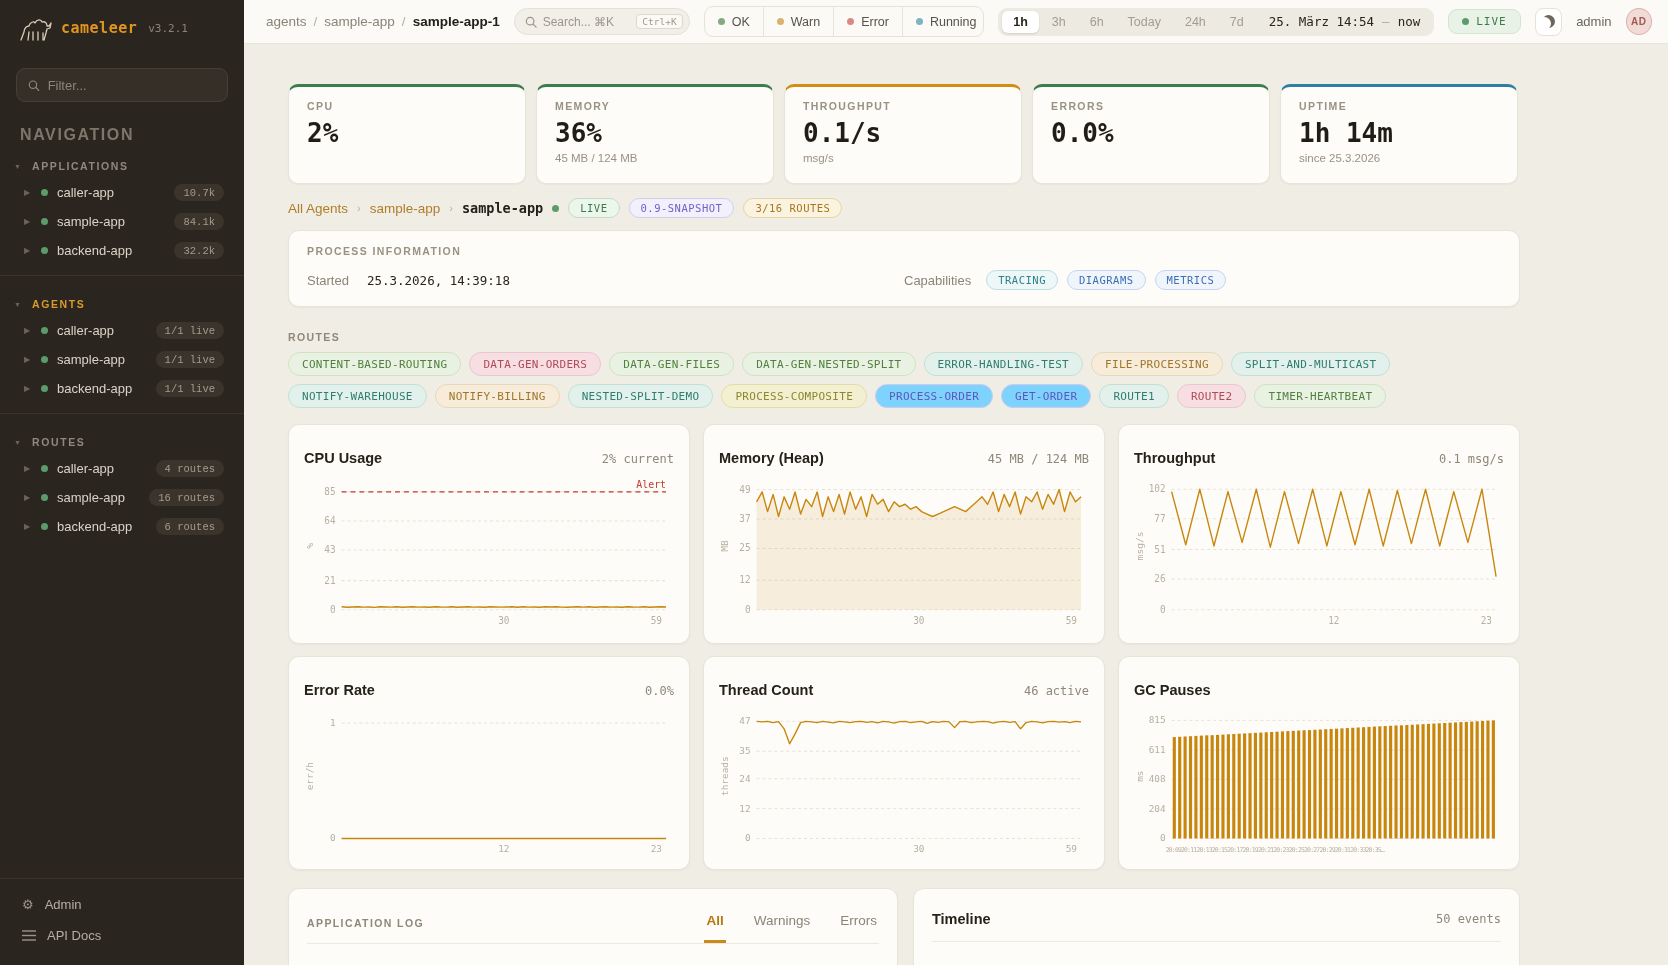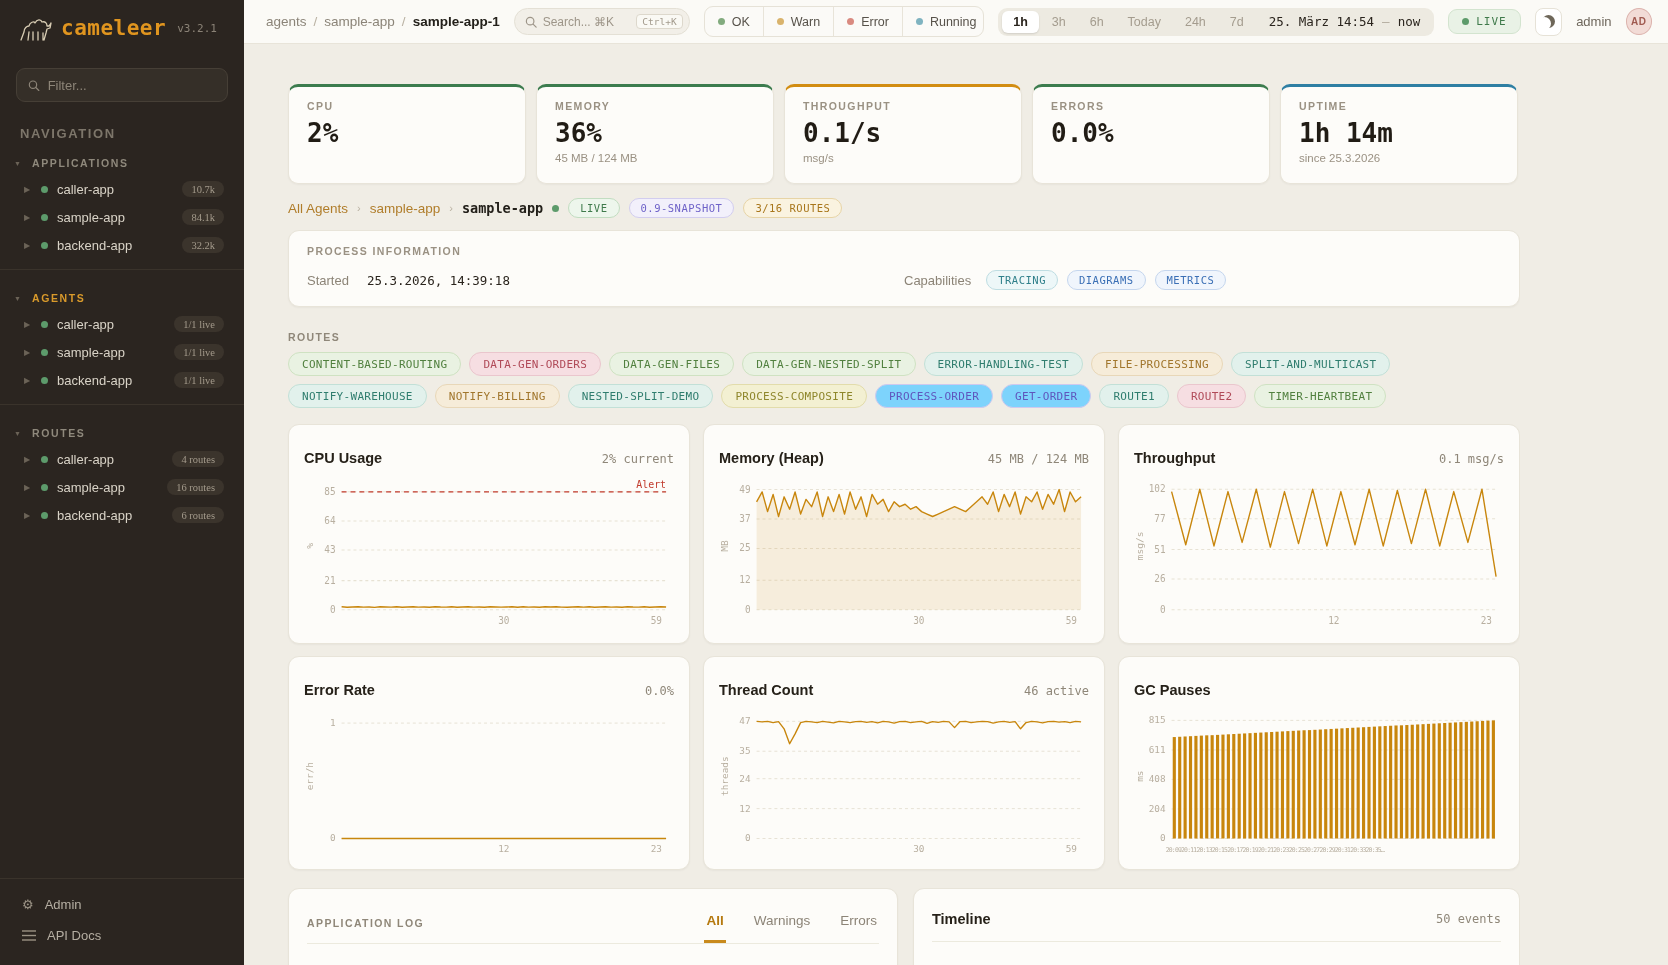--- a/index.html
+++ b/index.html
@@ -2,38 +2,38 @@
 <html><head>
 <meta charset="utf-8">
 <style>
   * { margin:0; padding:0; box-sizing:border-box; }
   html,body { width:1668px; height:965px; overflow:hidden; }
   body { font-family:"Liberation Sans",sans-serif; background:#f0ede5; color:#2a241d; display:flex; }
 
   
   .sidebar { width:244px; min-width:244px; height:100%; background:#2b2520; display:flex; flex-direction:column; }
   .logo-row { display:flex; align-items:center; gap:9px; padding:14px 18px 12px 18px; }
-  .logo-name { font-family:"DejaVu Sans Mono",monospace; font-weight:bold; font-size:21px; color:#e0951f; letter-spacing:0.5px; }
+  .logo-name { font-family:"DejaVu Sans Mono",monospace; font-weight:bold; font-size:15px; color:#e0951f; letter-spacing:0.5px; }
   .logo-ver { font-family:"DejaVu Sans Mono",monospace; font-size:11px; color:#8a8276; margin-left:2px; }
   .side-filter { margin:14px 16px 6px 16px; height:34px; background:#352f28; border:1px solid #463f36; border-radius:9px; display:flex; align-items:center; gap:8px; padding:0 11px; }
   .side-filter input { background:transparent; border:none; outline:none; color:#cfc8bb; font-size:13px; width:100%; font-family:"Liberation Sans",sans-serif; }
   .side-filter input::placeholder { color:#8d8578; }
-  .nav-label { font-size:13px; font-weight:bold; letter-spacing:1.6px; color:#7d766a; margin:18px 20px 2px 20px; }
+  .nav-label { font-size:16px; font-weight:bold; letter-spacing:1.6px; color:#7d766a; margin:18px 20px 2px 20px; }
   .nav-divider { height:1px; background:#3a332b; margin:10px 0 8px 0; }
   .nav-section { padding-top:6px; }
   .nav-section-head { display:flex; align-items:center; gap:10px; padding:8px 20px 6px 14px; cursor:pointer; }
   .sec-caret { color:#6b6357; font-size:7px; width:8px; }
   .nav-section-label { font-size:10.5px; font-weight:bold; letter-spacing:1.6px; color:#8f897c; }
   .nav-section-label[data-accent="amber"] { color:#d99a2b; }
   .nav-item { display:flex; align-items:center; gap:9px; padding:6px 20px 6px 24px; cursor:pointer; }
   .item-caret { color:#6b6357; font-size:8px; width:8px; }
   .dot { width:7px; height:7px; border-radius:50%; display:inline-block; }
   .dot-green { background:#5d9b6b; }
   .nav-item-name { font-size:13px; color:#d9d3c7; flex:1; }
-  .nav-badge { font-family:Liberation Serif, serif; font-size:10.5px; color:#a49b8c; background:#3b342c; border-radius:999px; padding:2.5px 9px; }
+  .nav-badge { font-family:Liberation Mono, monospace; font-size:10.5px; color:#a49b8c; background:#3b342c; border-radius:999px; padding:2.5px 9px; }
   .side-spacer { flex:1; }
   .side-footer { border-top:1px solid #3a332b; padding:10px 12px 14px 12px; }
   .side-footer-item { display:flex; align-items:center; gap:11px; padding:8px 10px; border-radius:8px; color:#b5aea2; font-size:13px; cursor:pointer; }
   .gear-glyph { font-size:13px; color:#9b9385; }
 
   
   .main { flex:1; display:flex; flex-direction:column; height:100%; overflow:hidden; }
   .topbar { height:44px; min-height:44px; background:#fbfaf6; border-bottom:1px solid #e8e4d9; display:flex; align-items:center; padding:0 16px 0 22px; gap:14px; }
   .crumbs { display:flex; align-items:center; gap:7px; font-size:13.5px; color:#8b8478; white-space:nowrap; }
   .crumb-link { color:#8b8478; cursor:pointer; }

